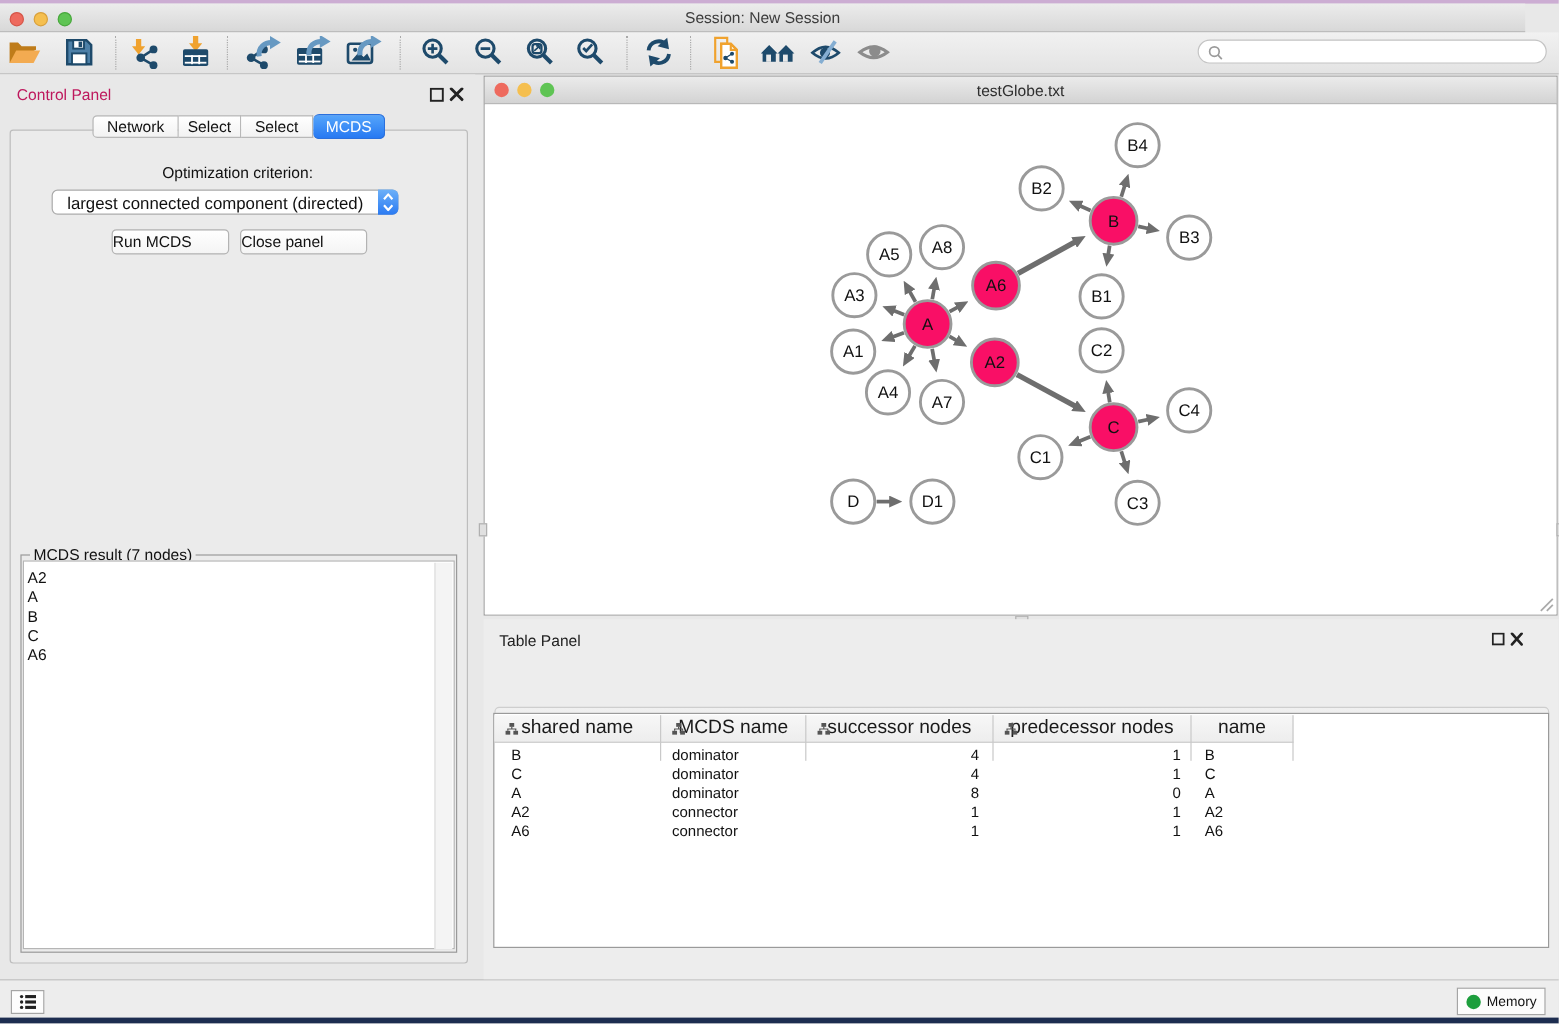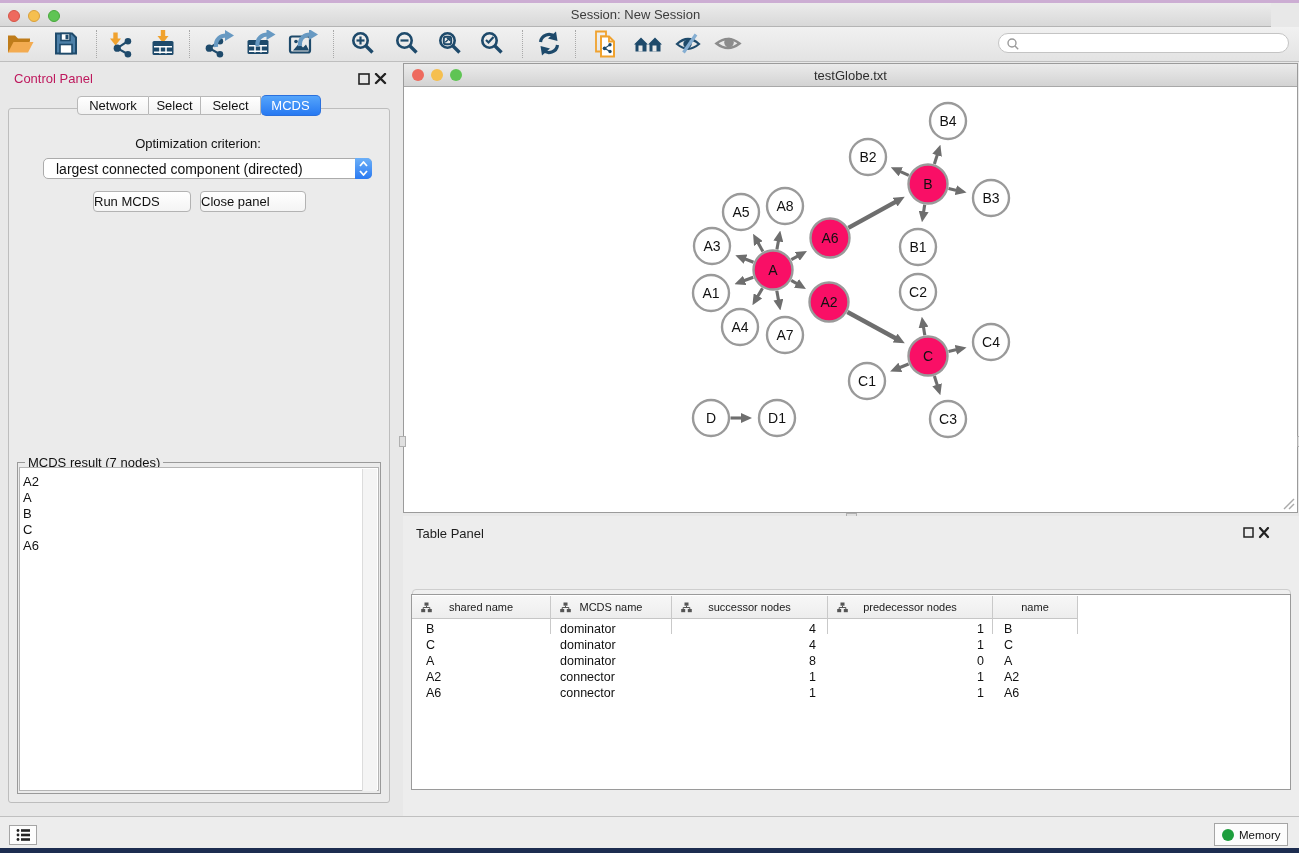--- a/index.html
+++ b/index.html
@@ -50,21 +50,21 @@
   #tpanel{left:403px;top:516px;width:896px;height:300px;background:#ededed;}
   #tpanel .hdr{position:absolute;left:13px;top:10px;font-size:13px;color:#1e1e1e;}
   #ttoolbar{position:absolute;left:9px;top:37px;width:877px;height:36px;
     background:linear-gradient(#f0f0f0,#e6e6e6);border:1px solid #cecece;
     border-radius:4px;margin-top:36px;}
   #ttable{position:absolute;left:8px;top:78px;width:878px;height:194px;
     background:#fff;border:1px solid #9a9a9a;}
   .thead{position:absolute;left:0;top:1px;height:22px;
     background:linear-gradient(#f7f7f7,#ededed);border-bottom:1px solid #c6c6c6;}
   .thc{position:absolute;top:0;height:38px;border-right:1px solid #c9c9c9;
-    font-size:11px;color:#1a1a1a;text-align:center;line-height:22px;}
+    font-size:16px;color:#1a1a1a;text-align:center;line-height:22px;}
   .trow{position:absolute;font-size:12.5px;color:#111;}
   .num{text-align:right;}
   .btabs{position:absolute;display:flex;}
   .btab{height:18px;border:1px solid #b5b5b5;border-left:none;
     background:linear-gradient(#ffffff,#f3f3f3);font-size:13px;color:#111;
     line-height:19px;text-align:center;}
   .btab.first{border-left:1px solid #b5b5b5;border-radius:5px 0 0 5px;}
   .btab.last{border-radius:0 5px 5px 0;}
   .btab.sel{background:linear-gradient(#55a2f8,#2a7af2);color:#fff;border-color:#2a70dd;}
 </style>
@@ -226,21 +226,21 @@
     <path d="M18,1 L27,10 M27,1 L18,10" stroke="#222" stroke-width="2.4" stroke-linecap="round"></path>
   </svg>
   <div id="cpbody"></div>
   <div class="tabrow" style="left:77px;top:34px;">
     <div class="tab first" style="width:70px;">Network</div>
     <div class="tab" style="width:51px;">Select</div>
     <div class="tab" style="width:59px;">Select</div>
     <div class="tab last sel" style="width:59px;">MCDS</div>
   </div>
   <div class="abs" style="left:0;top:74px;width:396px;height:14px;font-size:13px;color:#111;text-align:center;">Optimization criterion:</div>
-  <div class="abs" style="left:43px;top:96px;width:329px;height:21px;background:#fff;border:1px solid #ababab;border-radius:5px;box-sizing:border-box;">
+  <div class="abs" style="left:43px;top:96px;width:289px;height:21px;background:#fff;border:1px solid #ababab;border-radius:5px;box-sizing:border-box;">
     <div style="position:absolute;left:12px;top:2px;font-size:14px;color:#111;">largest connected component (directed)</div>
     <div style="position:absolute;right:-1px;top:-1px;width:17px;height:21px;background:linear-gradient(#6cb0f8,#2a7af2);border-radius:0 5px 5px 0;">
       <svg width="17" height="21" viewBox="0 0 17 21">
         <path d="M5,8 L8.5,4 L12,8" fill="none" stroke="#fff" stroke-width="1.8" stroke-linejoin="round"></path>
         <path d="M5,13 L8.5,17 L12,13" fill="none" stroke="#fff" stroke-width="1.8" stroke-linejoin="round"></path>
       </svg>
     </div>
   </div>
   <div class="btn" style="left:93px;top:129px;width:96px;height:19px;line-height:19px;">Run MCDS</div>
   <div class="btn" style="left:200px;top:129px;width:104px;height:19px;line-height:19px;">Close panel</div>

